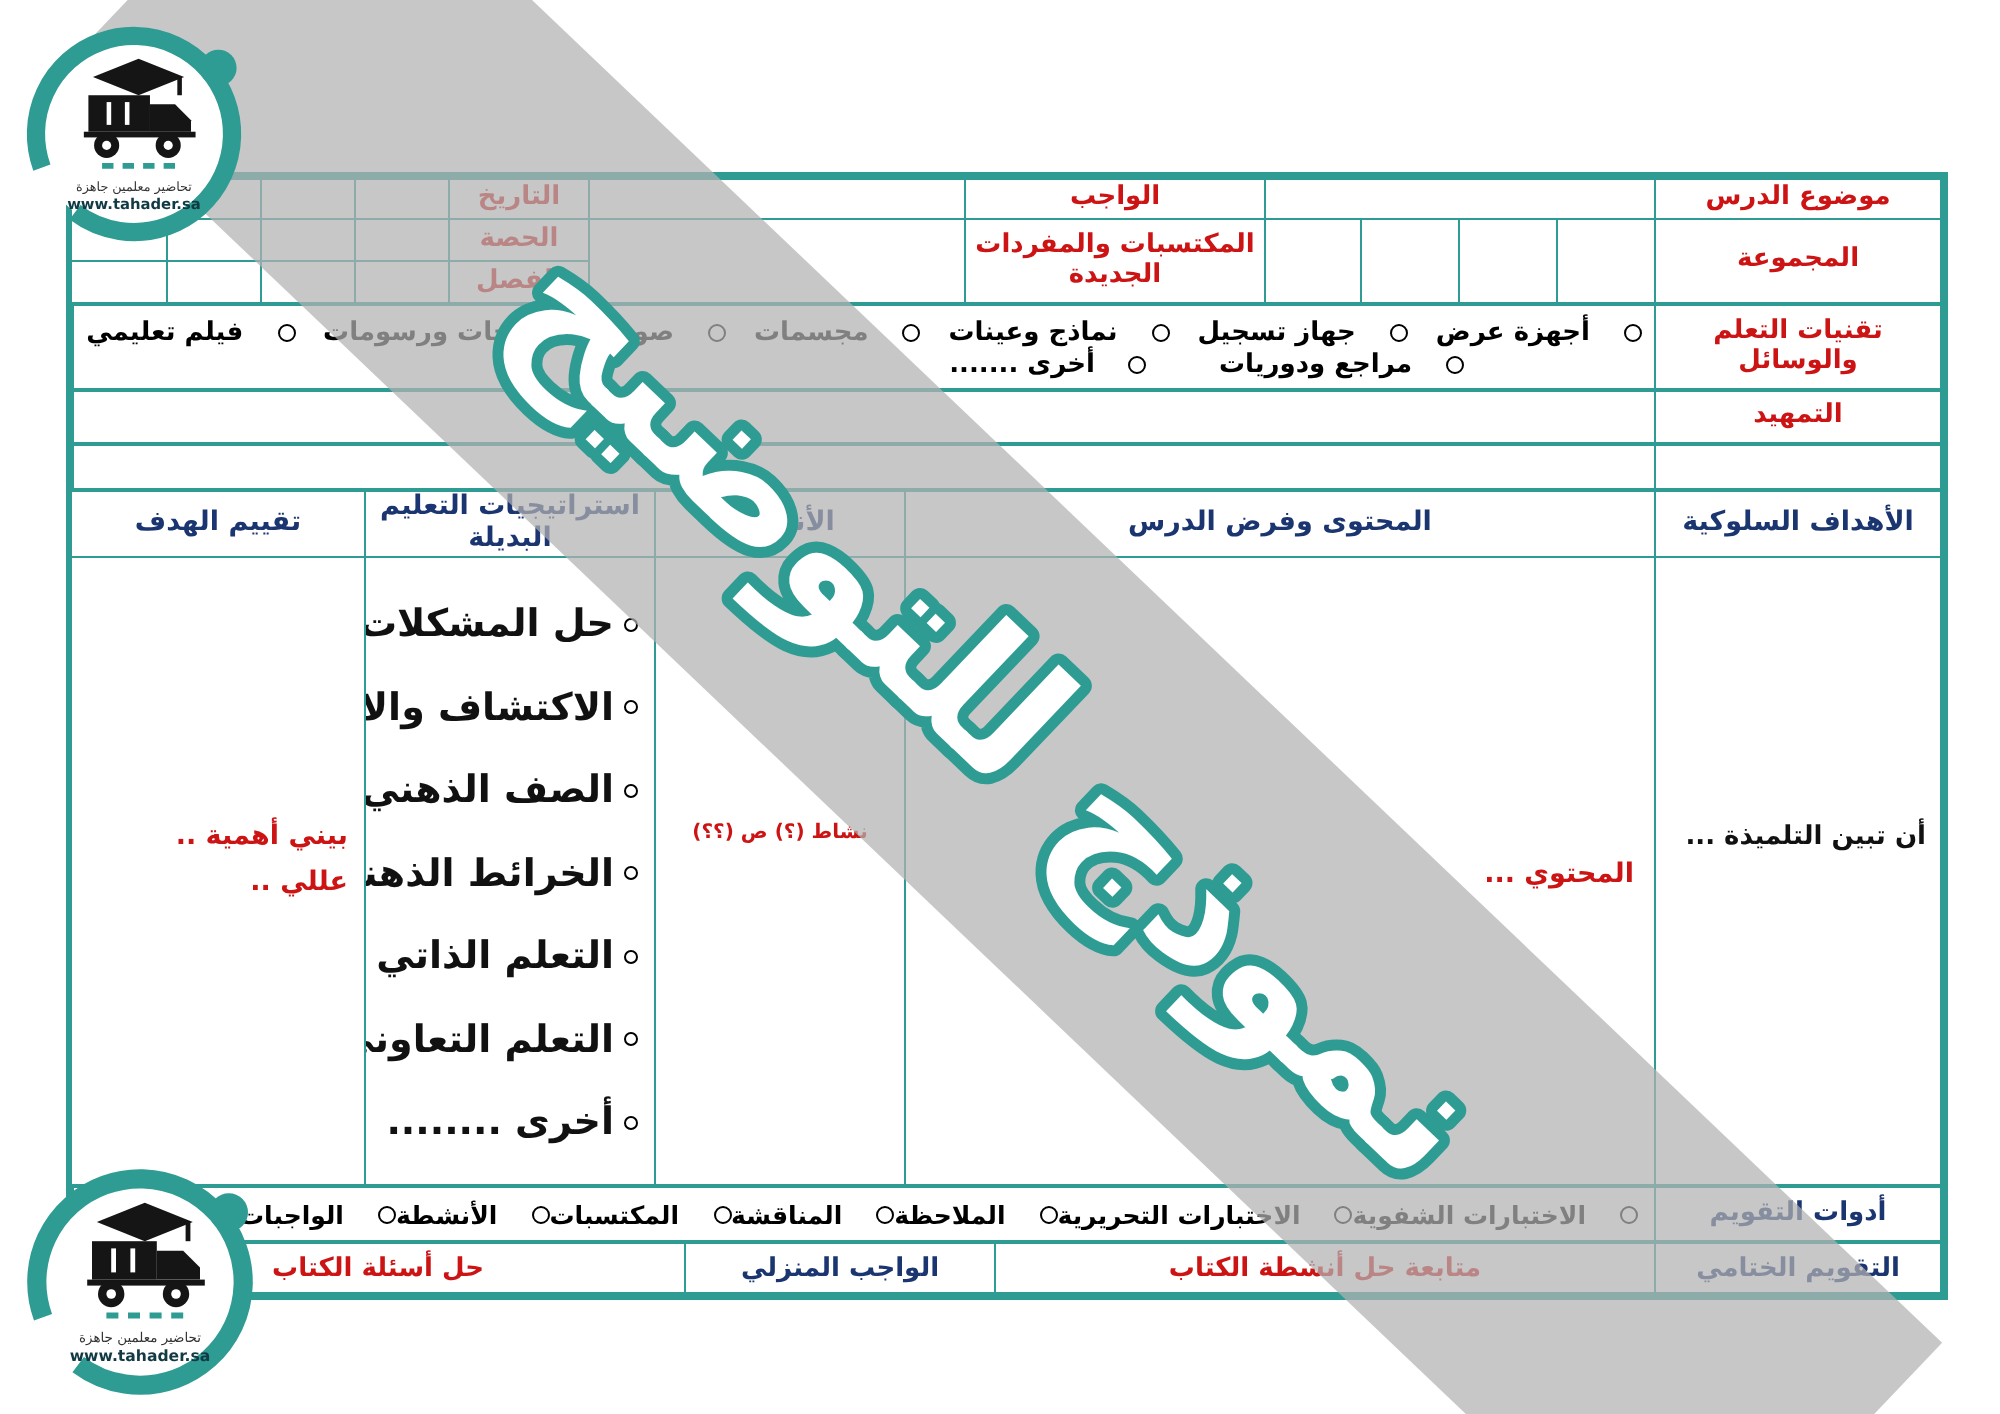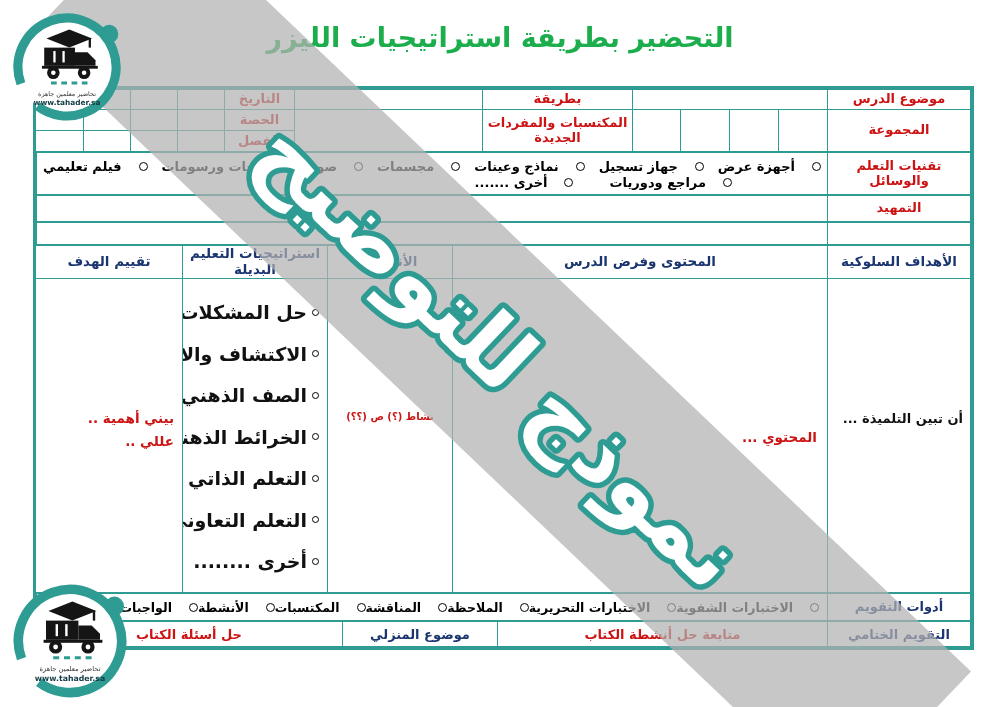--- a/index.html
+++ b/index.html
@@ -50,21 +50,20 @@
            display:flex;align-items:center;justify-content:center;pointer-events:none;}
   .logo{position:absolute;z-index:6;}
   .logo.tl{top:10px;right:876px;width:114px;height:114px;}
   .logo.br{bottom:6px;left:10px;width:120px;height:120px;}
 </style>
 </head>
 <body>
 
 <div class="sheet">
 
-  <div class="title">التحضير بطريقة استراتيجيات الليزر</div>
 
   <div class="tbl">
 
     <table class="sec">
       <colgroup>
         <col style="width:143px">
           <col style="width:49px">
           <col style="width:49px">
           <col style="width:49px">
           <col style="width:48px">
@@ -73,21 +72,21 @@
           <col style="width:70px">
         <col style="width:47px">
           <col style="width:47px">
           <col style="width:47px">
           <col style="width:48px">
       </colgroup>
       <tbody>
           <tr class="h20">
         <td class="lbl red">موضوع الدرس</td>
         <td colspan="4"></td>
-        <td class="lbl red">بطريقة</td>
+        <td class="lbl red">الواجب</td>
         <td></td>
         <td class="lbl red">التاريخ</td>
         <td></td>
         <td></td>
         <td></td>
         <td></td>
       </tr>
       <tr class="h21">
         <td class="lbl red" rowspan="2">المجموعة</td>
         <td rowspan="2"></td>
@@ -312,21 +311,21 @@
       <colgroup>
           <col style="width:143px">
           <col style="width:330px">
           <col style="width:155px">
           <col style="width:307px">
         </colgroup>
       <tbody>
           <tr class="h25">
         <td class="footcell blue">التقويم الختامي</td>
         <td class="footcell red">متابعة حل أنشطة الكتاب</td>
-        <td class="footcell blue">موضوع المنزلي</td>
+        <td class="footcell blue">الواجب المنزلي</td>
         <td class="footcell red">حل أسئلة الكتاب</td>
       </tr>
     </tbody>
       </table>
 
   </div>
 
   <div class="wm-band">
     <svg width="1120" height="190" viewBox="0 0 1120 190">
       <text x="560" y="126" text-anchor="middle" font-family="DejaVu Sans" font-size="88" font-weight="bold" fill="#ffffff" stroke="#2E9C93" stroke-width="11" stroke-linejoin="round" paint-order="stroke">نموذج للتوضيح</text>

